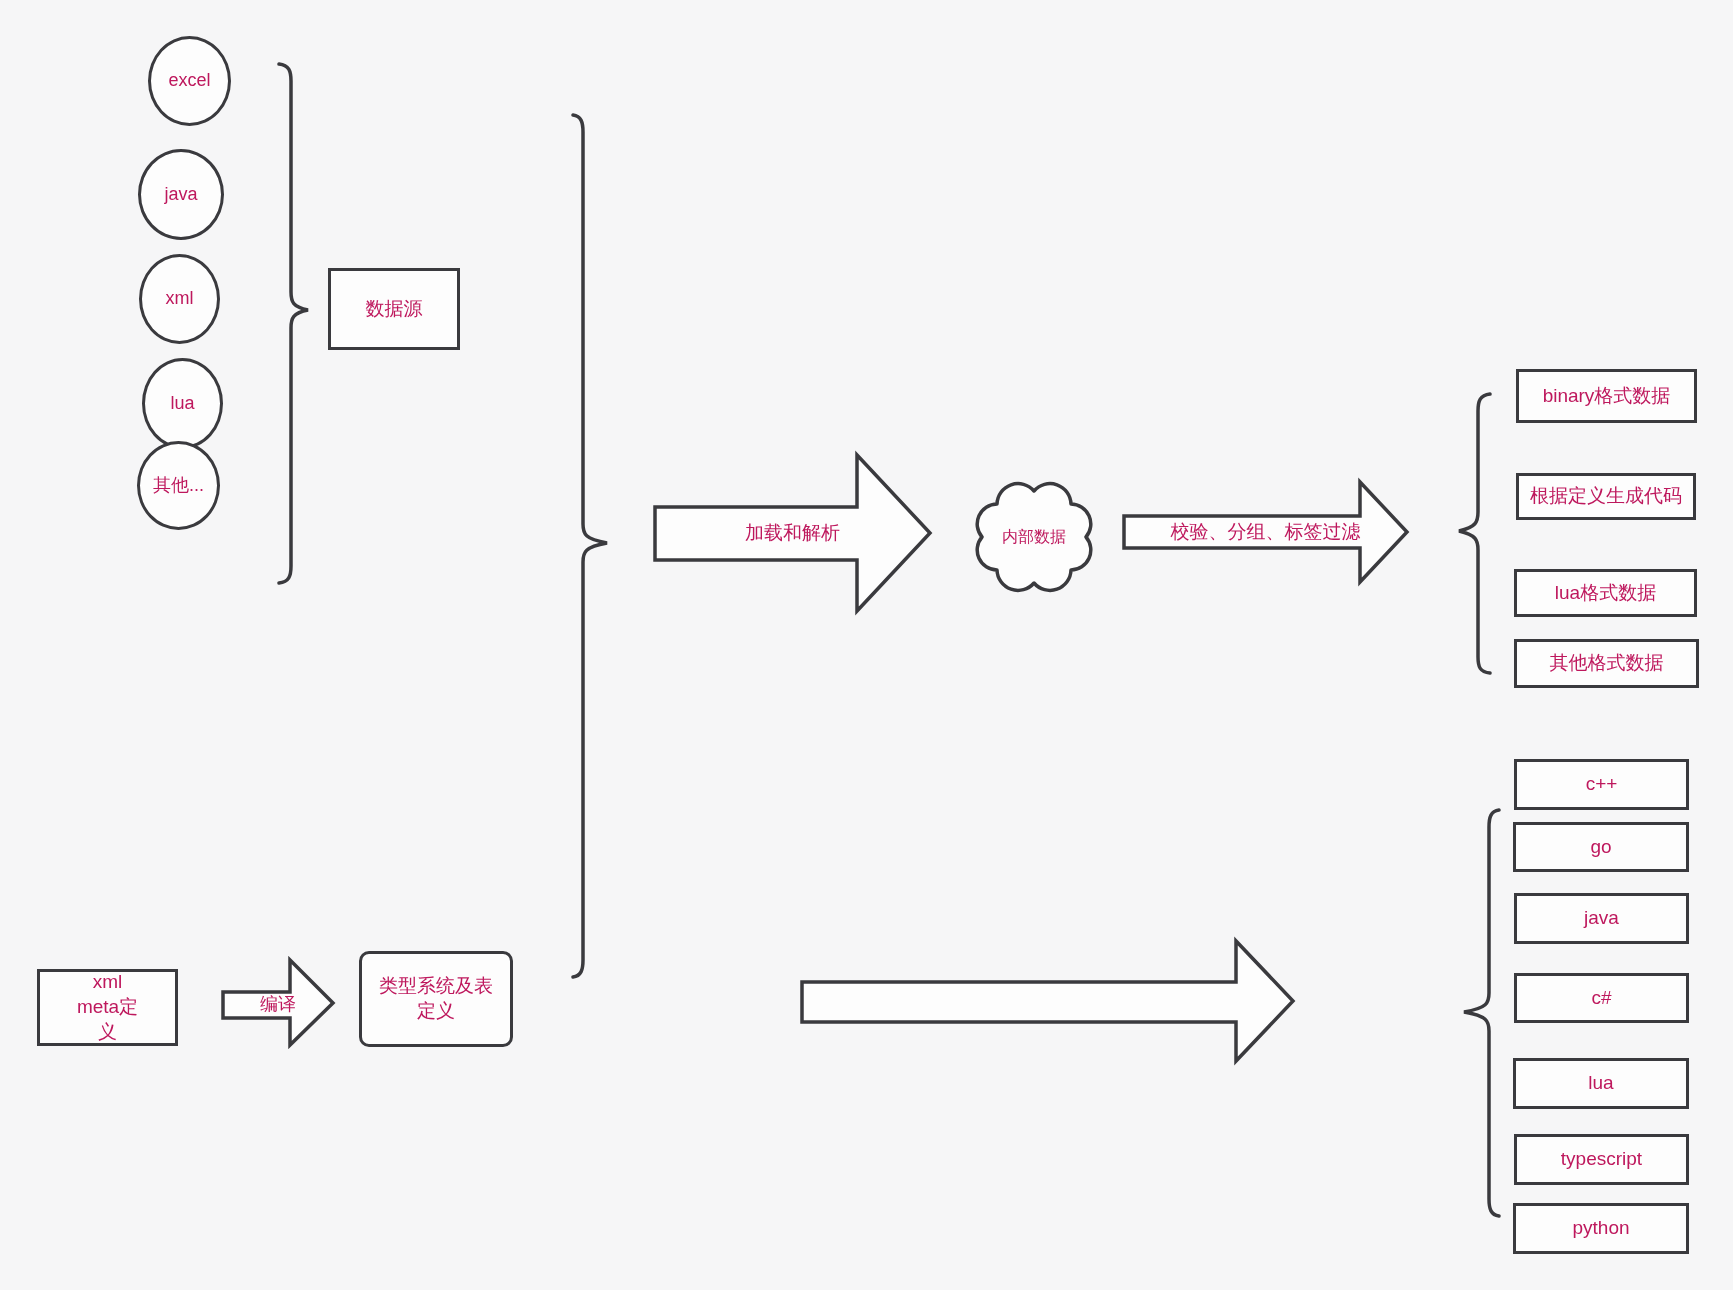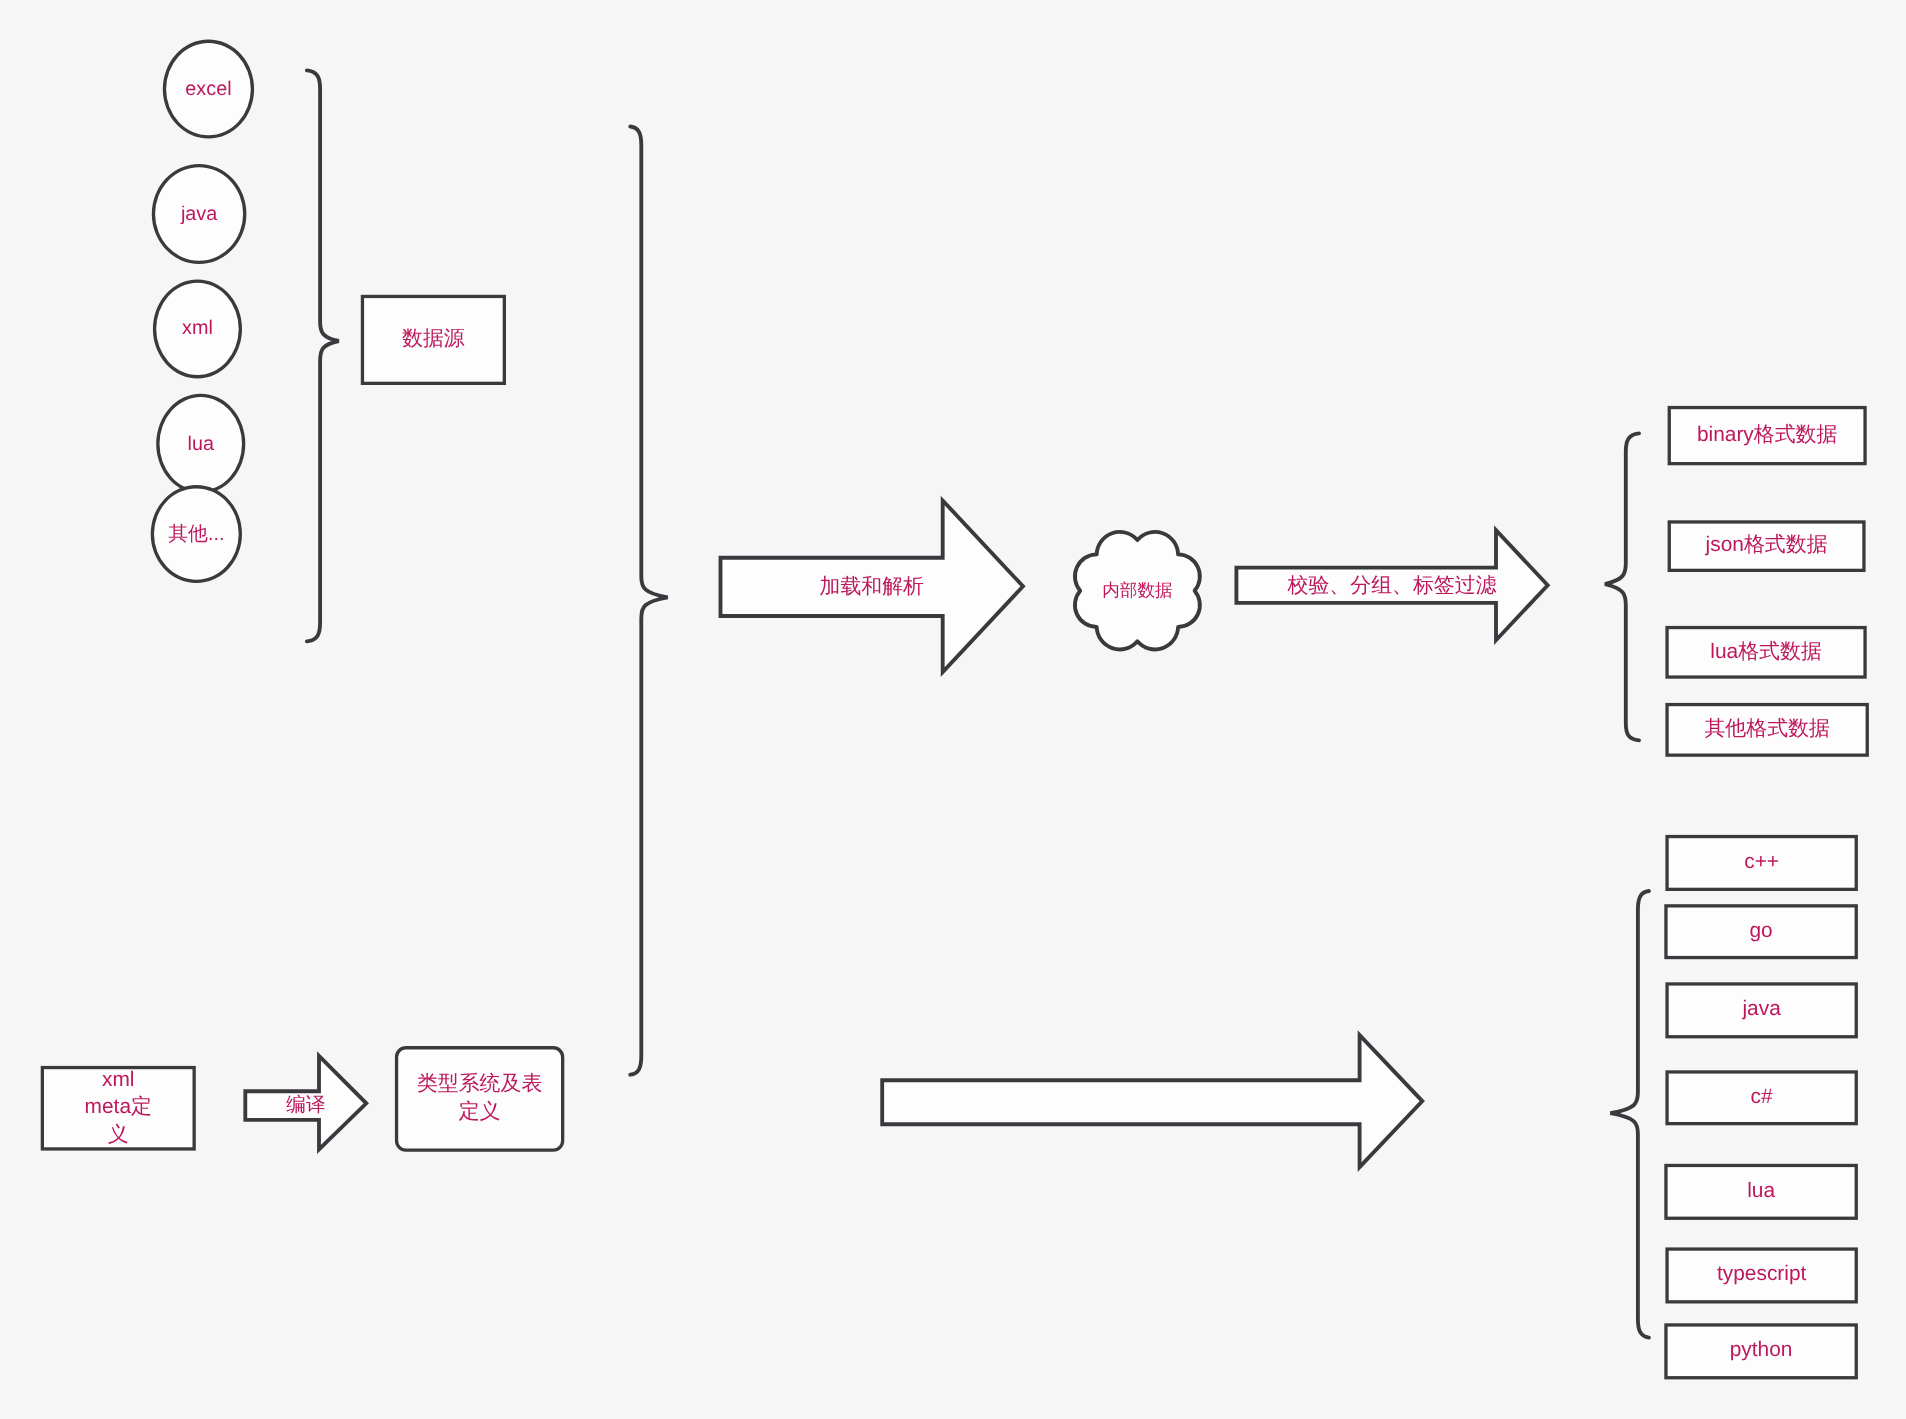--- a/index.html
+++ b/index.html
@@ -59,21 +59,21 @@
   <div class="label" style="left:655px;top:505px;width:275px;height:56px">加载和解析</div>
   <div class="label" style="left:1124px;top:512px;width:283px;height:40px">校验、分组、标签过滤</div>
   <div class="label" style="left:223px;top:988px;width:110px;height:32px;font-size:18px">编译</div>
 
   <div class="label" style="left:978px;top:489px;width:112px;height:96px;font-size:16px">内部数据</div>
 
   <div class="node pad-meta" style="left:37px;top:969px;width:141px;height:77px">xml meta定义</div>
   <div class="node rounded pad-type" style="left:359px;top:951px;width:154px;height:96px">类型系统及表定义</div>
 
   <div class="node" style="left:1516px;top:369px;width:181px;height:54px">binary格式数据</div>
-  <div class="node" style="left:1516px;top:473px;width:180px;height:47px">json格式数据</div>
+  <div class="node" style="left:1516px;top:473px;width:180px;height:47px">根据定义生成代码</div>
   <div class="node" style="left:1514px;top:569px;width:183px;height:48px">lua格式数据</div>
   <div class="node" style="left:1514px;top:639px;width:185px;height:49px">其他格式数据</div>
 
   <div class="node" style="left:1514px;top:759px;width:175px;height:51px">c++</div>
   <div class="node" style="left:1513px;top:822px;width:176px;height:50px">go</div>
   <div class="node" style="left:1514px;top:893px;width:175px;height:51px">java</div>
   <div class="node" style="left:1514px;top:973px;width:175px;height:50px">c#</div>
   <div class="node" style="left:1513px;top:1058px;width:176px;height:51px">lua</div>
   <div class="node" style="left:1514px;top:1134px;width:175px;height:51px">typescript</div>
   <div class="node" style="left:1513px;top:1203px;width:176px;height:51px">python</div>

